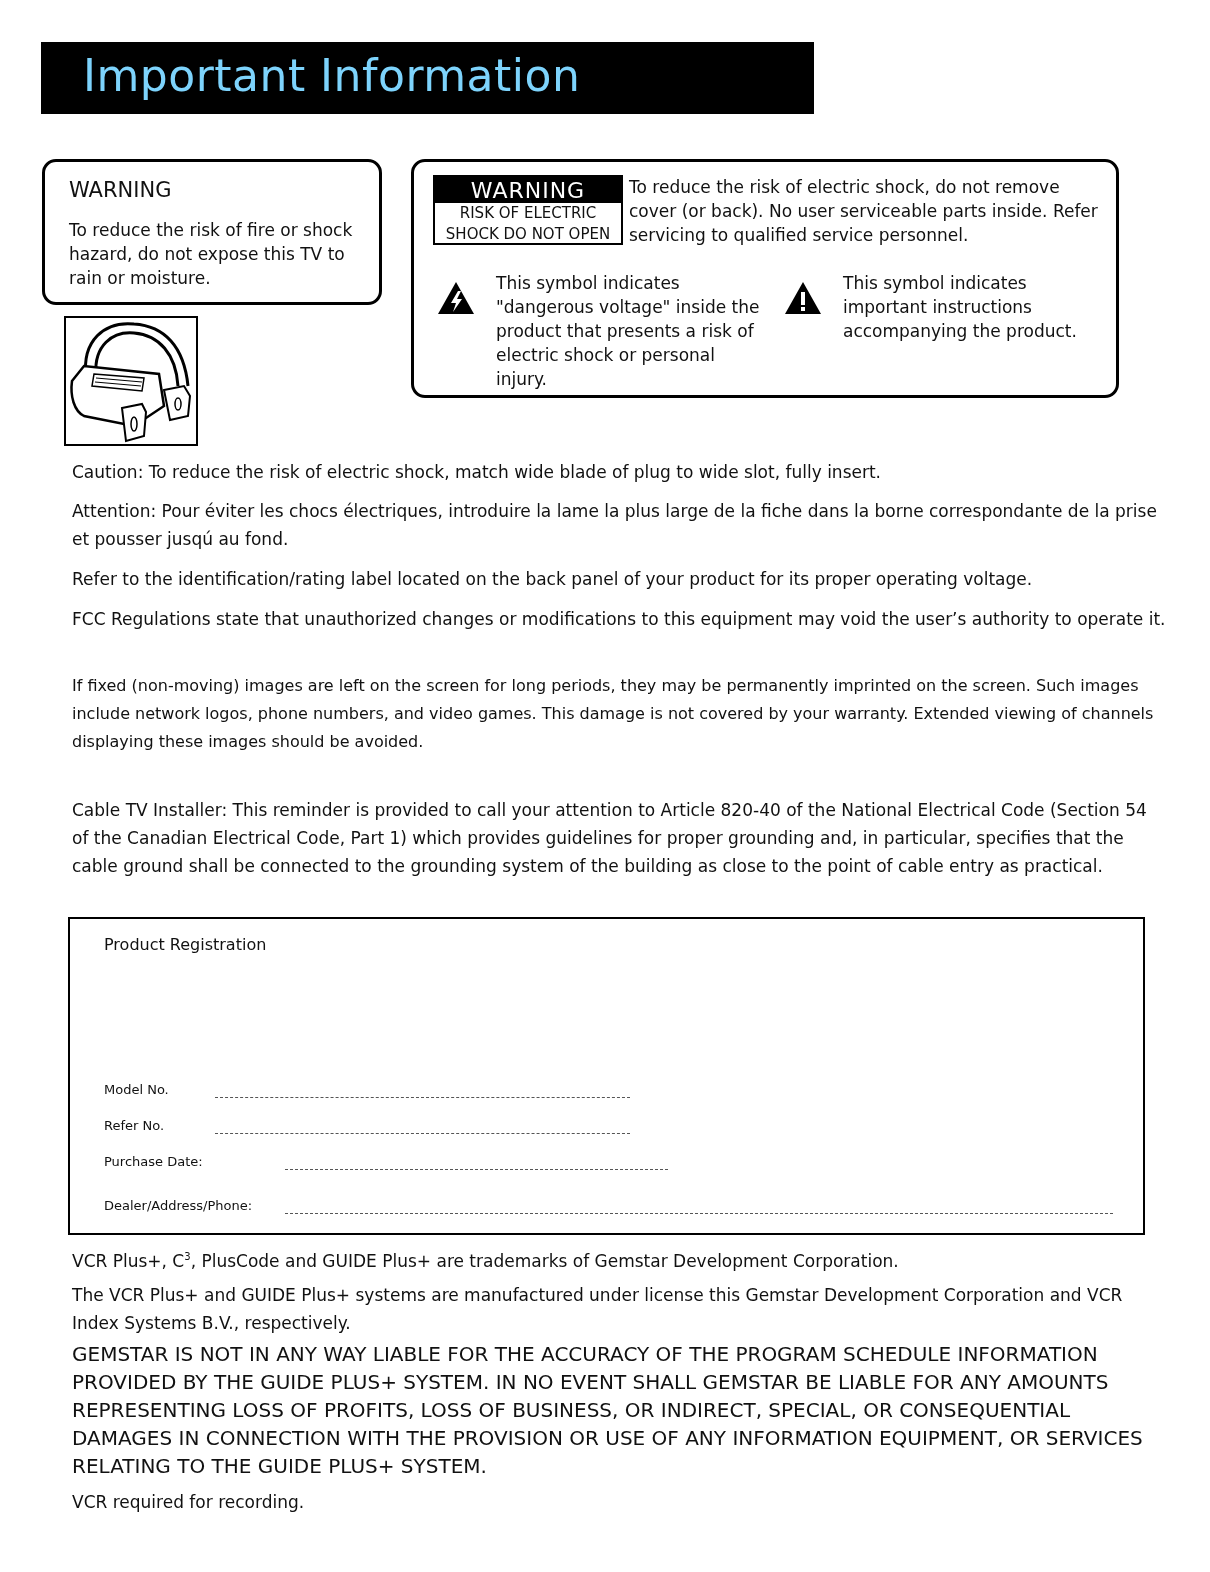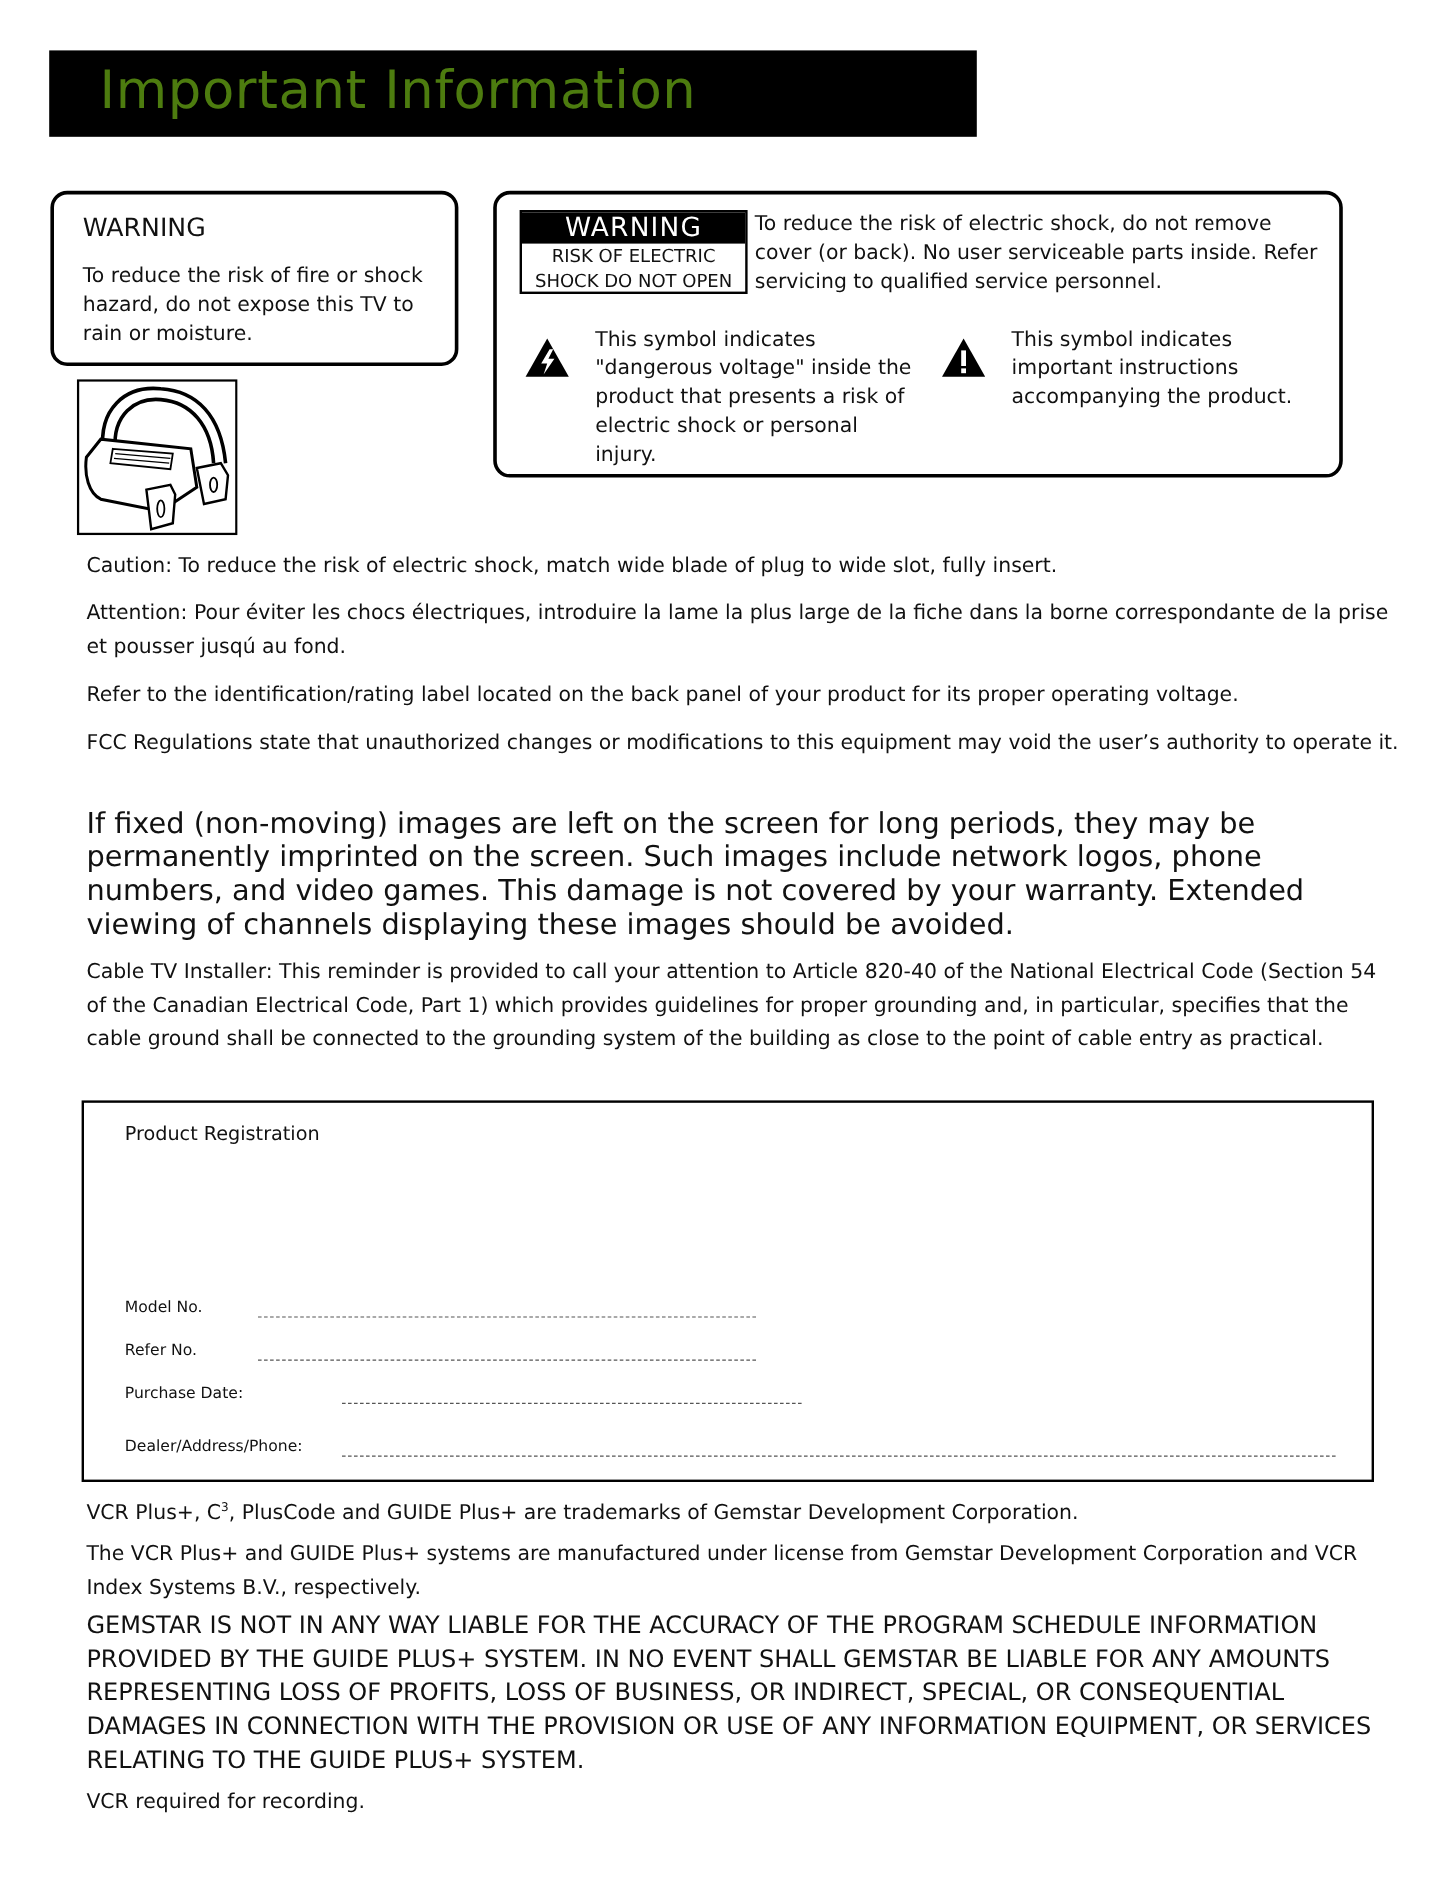--- a/index.html
+++ b/index.html
@@ -1,19 +1,19 @@
 <!DOCTYPE html>
 <html><head>
 <meta charset="utf-8">
 <style>
   html, body { margin: 0; padding: 0; background: #ffffff; }
   body { width: 1210px; height: 1572px; position: relative; font-family: "DejaVu Sans", "Liberation Sans", sans-serif; color: #111; overflow: hidden; }
   .abs { position: absolute; }
   .title-bar { left: 41px; top: 42px; width: 773px; height: 72px; background: #000; }
-  .title-bar span { position: absolute; left: 42px; top: 8px; color: #4d7c0f; font-size: 44px; letter-spacing: 0.5px; font-family: "DejaVu Sans", sans-serif; }
+  .title-bar span { position: absolute; left: 42px; top: 8px; color: #7dd3fc; font-size: 44px; letter-spacing: 0.5px; font-family: "DejaVu Sans", sans-serif; }
 
   .warn-left { left: 42px; top: 159px; width: 340px; height: 146px; border: 3px solid #000; border-radius: 14px; box-sizing: border-box; }
   .warn-left .head { position: absolute; left: 24px; top: 16px; font-size: 21px; }
   .warn-left .body { position: absolute; left: 24px; top: 56px; width: 300px; font-size: 17px; line-height: 24px; }
 
   .warn-right { left: 411px; top: 159px; width: 708px; height: 239px; border: 3px solid #000; border-radius: 14px; box-sizing: border-box; }
   .label-box { position: absolute; left: 19px; top: 13px; width: 190px; height: 70px; border: 2px solid #000; box-sizing: border-box; }
   .label-box .top { height: 26px; background: #000; color: #fff; font-size: 22px; text-align: center; line-height: 28px; letter-spacing: 1px; }
   .label-box .line { font-size: 15px; text-align: center; line-height: 21px; white-space: nowrap; }
   .warn-right .desc { position: absolute; left: 215px; top: 13px; width: 480px; font-size: 17px; line-height: 24px; }
@@ -24,21 +24,21 @@
   .tri1 { left: 23px; top: 119px; }
   .tri2 { left: 370px; top: 119px; }
 
   .plug { left: 64px; top: 316px; width: 134px; height: 130px; }
 
   .para { position: absolute; left: 72px; width: 1095px; font-size: 17px; line-height: 28px; }
   .p-caution { top: 458px; }
   .p-attention { top: 497px; }
   .p-refer { top: 565px; }
   .p-fcc { top: 605px; }
-  .p-fixed { top: 672px; font-size: 24px; }
+  .p-fixed { top: 672px; font-size: 16px; }
   .p-cable { top: 796px; }
 
   .reg { left: 68px; top: 917px; width: 1077px; height: 318px; border: 2px solid #000; box-sizing: border-box; }
   .reg .rtitle { position: absolute; left: 34px; top: 16px; font-size: 16px; }
   .reg .rp1 { position: absolute; left: 34px; top: 62px; font-size: 13px; }
   .reg .rp2 { position: absolute; left: 34px; top: 99px; width: 1010px; font-size: 13px; line-height: 28px; }
   .reg .field-label { position: absolute; left: 34px; font-size: 13px; }
   .reg .field-line { position: absolute; height: 0; border-bottom: 1px dashed #555; }
 
   .p-tm { top: 1243px; }
@@ -111,15 +111,15 @@
   <div class="field-line" style="left:145px; top:214px; width:415px;"></div>
 
   <div class="field-label" style="top:235px;">Purchase Date:</div>
   <div class="field-line" style="left:215px; top:250px; width:383px;"></div>
 
   <div class="field-label" style="top:279px;">Dealer/Address/Phone:</div>
   <div class="field-line" style="left:215px; top:294px; width:828px;"></div>
 </div>
 
 <div class="para p-tm"><span>VCR Plus+, C</span><sup style="font-size:10px;">3</sup><span>, PlusCode and GUIDE Plus+ are trademarks of Gemstar Development Corporation.</span></div>
-<div class="para p-lic">The VCR Plus+ and GUIDE Plus+ systems are manufactured under license from Gemstar Development Corporation and VCR Index Systems B.V., respectively.</div>
+<div class="para p-lic">The VCR Plus+ and GUIDE Plus+ systems are manufactured under license this Gemstar Development Corporation and VCR Index Systems B.V., respectively.</div>
 <div class="para p-gem">GEMSTAR IS NOT IN ANY WAY LIABLE FOR THE ACCURACY OF THE PROGRAM SCHEDULE INFORMATION PROVIDED BY THE GUIDE PLUS+ SYSTEM.  IN NO EVENT SHALL GEMSTAR BE LIABLE FOR ANY AMOUNTS REPRESENTING LOSS OF PROFITS, LOSS OF BUSINESS, OR INDIRECT, SPECIAL, OR CONSEQUENTIAL DAMAGES IN CONNECTION WITH THE PROVISION OR USE OF ANY INFORMATION EQUIPMENT, OR SERVICES RELATING TO THE GUIDE PLUS+ SYSTEM.</div>
 <div class="para p-vcr">VCR required for recording.</div>
 
 </body></html>

